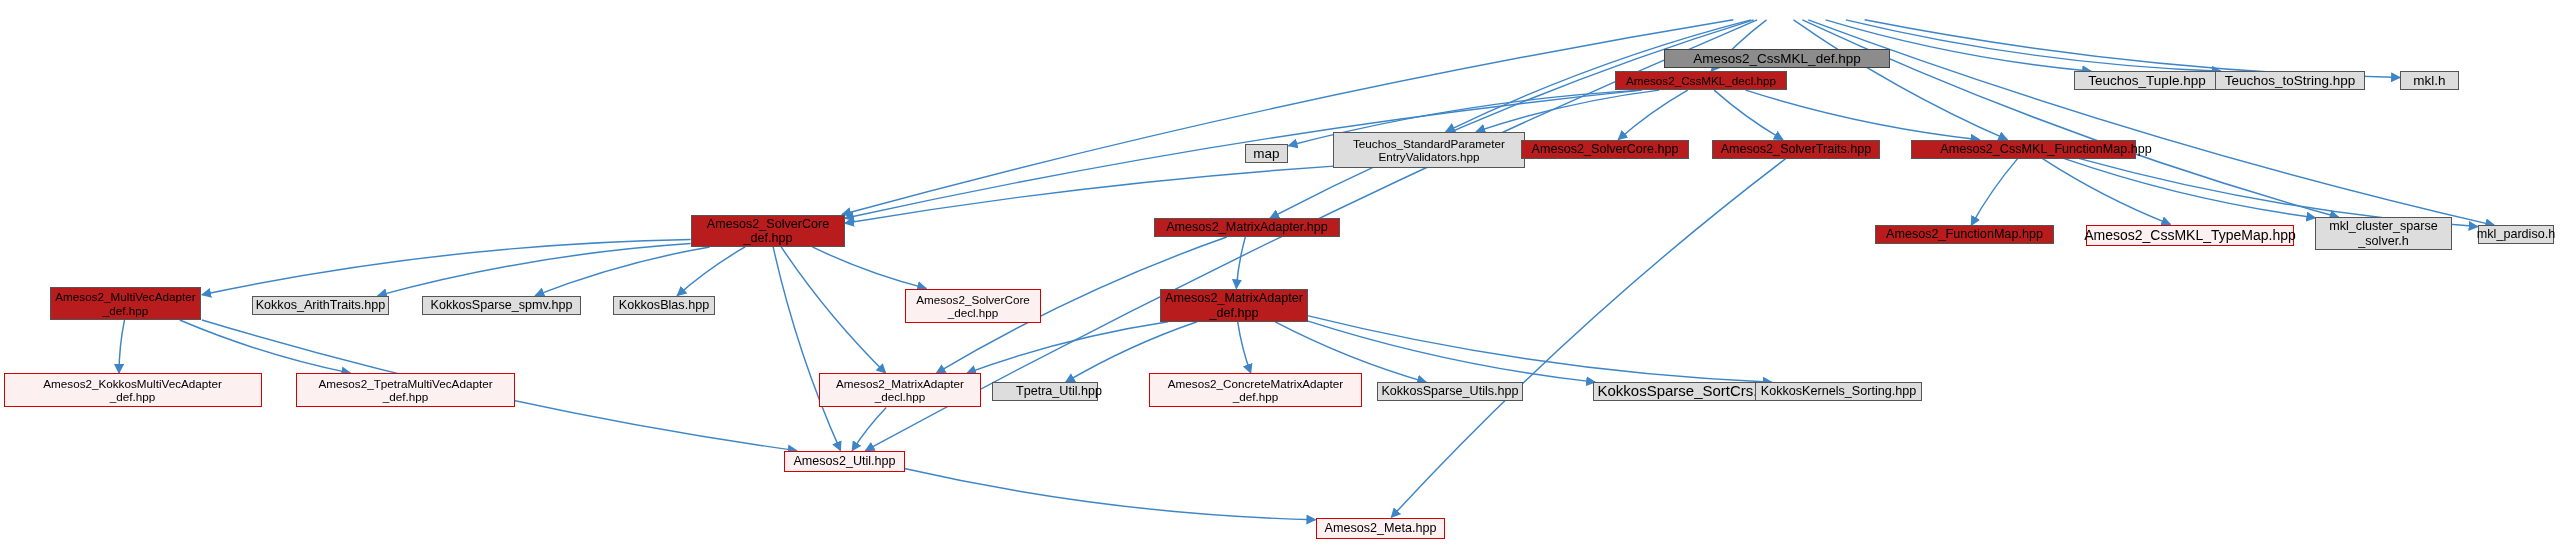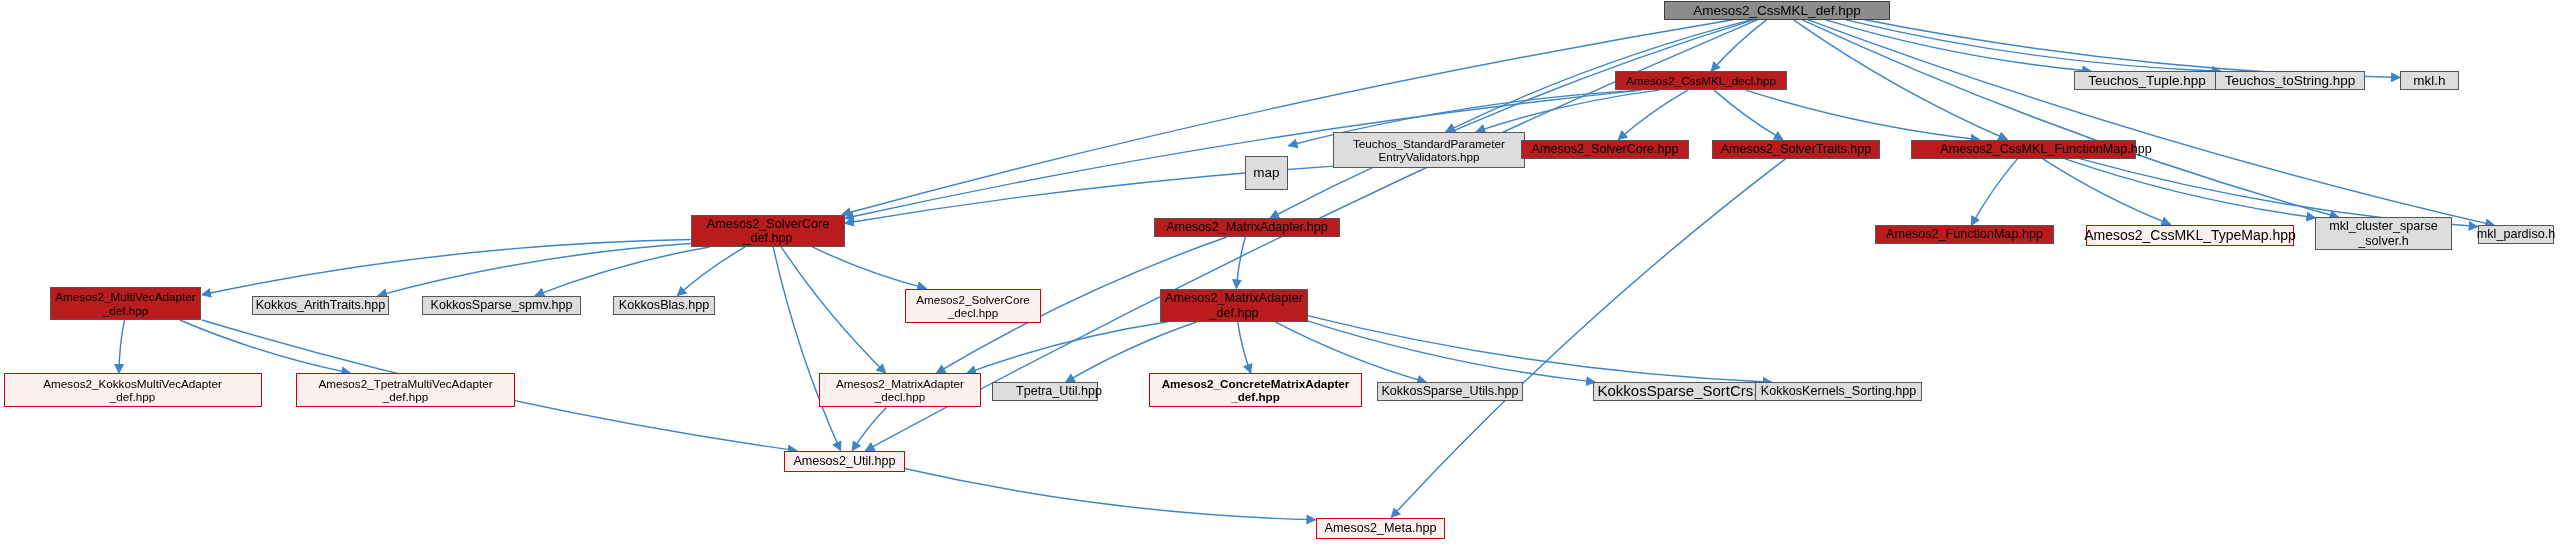--- a/index.html
+++ b/index.html
@@ -4,21 +4,21 @@
 <style>
   html,body{margin:0;padding:0;background:#ffffff;}
   body{font-family:"Liberation Sans", sans-serif;}
   #canvas{position:relative;width:2576px;height:548px;background:#ffffff;overflow:hidden;}
   svg.edges{position:absolute;left:0;top:0;width:2576px;height:548px;}
   .node{position:absolute;box-sizing:border-box;display:flex;align-items:center;
         justify-content:center;text-align:center;line-height:1.12;
         font-family:"Liberation Sans", sans-serif;}
   .node span{display:block;padding:0 3.6px;}
   
-  .n-root{background:#8c8c8c;border:0.9px solid #404040;color:#000000;}
+  .n-root{background:#8c8c8c;border:0.9px solid #404040;color:#000000;margin-top:48px;}
   .n-gray{background:#dddddd;border:0.9px solid #555555;color:#000000;}
   .n-white{background:#b91c1c;border:0.9px solid #555555;color:#000000;}
   .n-red{background:#fdf0f0;border:1.8px solid #d40000;color:#000000;}
 </style>
 </head>
 <body>
 
 <div id="canvas">
   <svg class="edges" id="edge-layer" viewBox="0 0 2857 608" preserveAspectRatio="none">
     <defs>
@@ -81,21 +81,21 @@
       </div>
       <div class="node n-gray" style="left: 2215px; top: 71px; width: 150px; height: 19px; font-size: 13.5px;">
         <span>Teuchos_toString.hpp</span>
       </div>
       <div class="node n-gray" style="left: 2400px; top: 71px; width: 59px; height: 19px; font-size: 13.5px;">
         <span>mkl.h</span>
       </div>
       <div class="node n-white" style="left: 1615px; top: 71px; width: 172px; height: 19px; font-size: 11.7px;">
         <span>Amesos2_CssMKL_decl.hpp</span>
       </div>
-      <div class="node n-gray" style="left: 1245px; top: 156px; width: 43px; height: 34px; font-size: 13.5px;">
+      <div class="node n-gray" style="left: 1245px; top: 144px; width: 43px; height: 19px; font-size: 13.5px;">
         <span>map</span>
       </div>
       <div class="node n-gray" style="left: 1333px; top: 132px; width: 192px; height: 36px; font-size: 11.7px;">
         <span>Teuchos_StandardParameter<br>EntryValidators.hpp</span>
       </div>
       <div class="node n-white" style="left: 1521px; top: 140px; width: 168px; height: 19px; font-size: 12.6px;">
         <span>Amesos2_SolverCore.hpp</span>
       </div>
       <div class="node n-white" style="left: 1712px; top: 140px; width: 168px; height: 19px; font-size: 12.6px;">
         <span>Amesos2_SolverTraits.hpp</span>
@@ -141,21 +141,21 @@
       </div>
       <div class="node n-red" style="left: 3.6px; top: 373px; width: 258px; height: 34px; font-size: 11.7px;">
         <span>Amesos2_KokkosMultiVecAdapter<br>_def.hpp</span>
       </div>
       <div class="node n-red" style="left: 819px; top: 373px; width: 162px; height: 34px; font-size: 11.7px;">
         <span>Amesos2_MatrixAdapter<br>_decl.hpp</span>
       </div>
       <div class="node n-gray" style="left: 992px; top: 382px; width: 106px; height: 19px; font-size: 12.6px; padding-left: 28px;">
         <span>Tpetra_Util.hpp</span>
       </div>
-      <div class="node n-red" style="left: 1149px; top: 373px; width: 213px; height: 34px; font-size: 11.7px; font-weight: bold;">
+      <div class="node n-red" style="left: 1149px; top: 373px; width: 213px; height: 34px; font-size: 11.7px;">
         <span>Amesos2_ConcreteMatrixAdapter<br>_def.hpp</span>
       </div>
       <div class="node n-gray" style="left: 1377px; top: 382px; width: 146px; height: 19px; font-size: 12.6px;">
         <span>KokkosSparse_Utils.hpp</span>
       </div>
       <div class="node n-gray" style="left: 1593px; top: 382px; width: 194px; height: 19px; font-size: 15px;">
         <span>KokkosSparse_SortCrs.hpp</span>
       </div>
       <div class="node n-gray" style="left: 1755px; top: 382px; width: 167px; height: 19px; font-size: 12.6px;">
         <span>KokkosKernels_Sorting.hpp</span>

